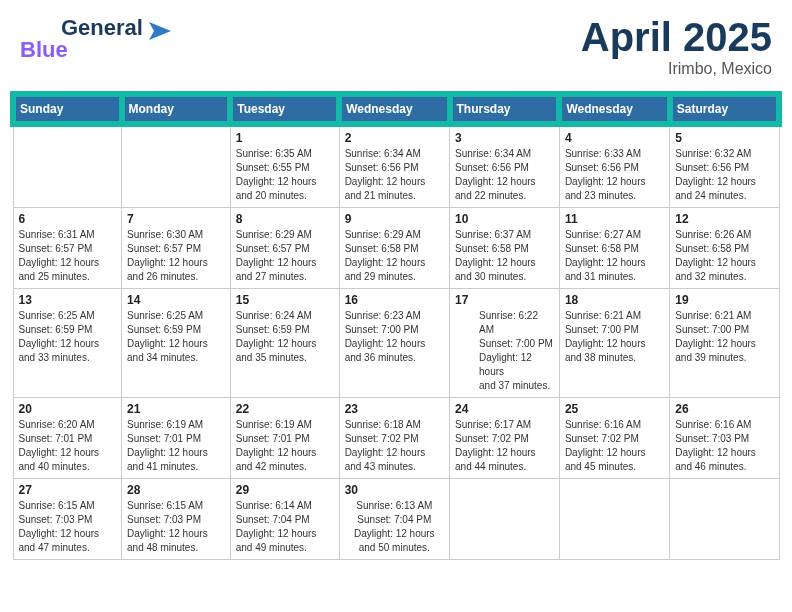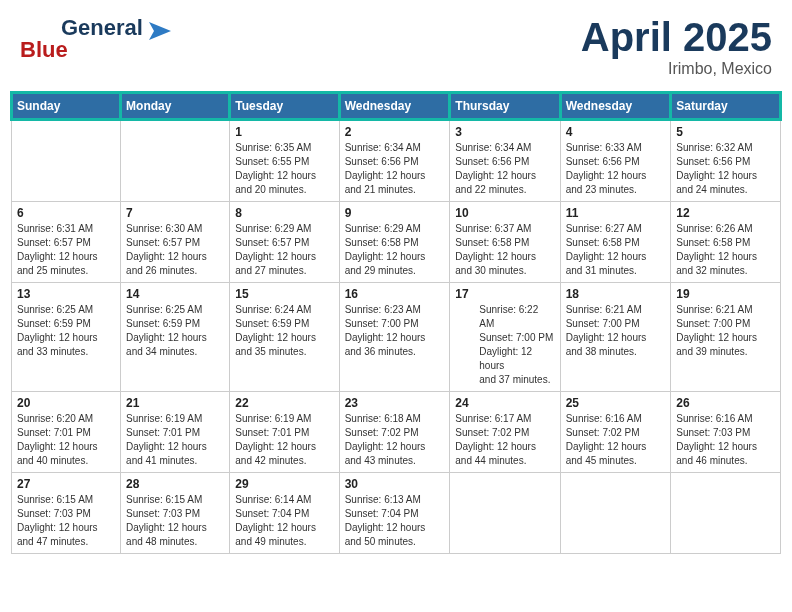--- a/index.html
+++ b/index.html
@@ -40,21 +40,21 @@
       border-collapse: collapse;
       font-size: 11px;
     }
     .calendar thead tr th {
       background-color: #2e6da4;
       color: #fff;
       padding: 5px 4px;
       text-align: left;
       font-size: 12px;
       font-weight: bold;
-      border: 3px solid #14b8a6;
+      border: 6px solid #14b8a6;
     }
     .calendar tbody tr td {
       border: 1px solid #ccc;
       vertical-align: top;
       padding: 4px 5px;
       width: 113px;
       min-height: 80px;
       background: #fff;
     }
     .calendar tbody tr td.empty {
@@ -86,21 +86,21 @@
 <div class="header">
   <div class="logo">
     <div class="logo-wrapper">
       <div>
         <span style="font-size:22px;font-weight:bold;color:#1a3a5c;">General</span>
         <svg width="22" height="18" viewBox="0 0 22 18" style="vertical-align:middle;margin-left:2px;">
           <polygon points="0,0 22,9 0,18 5,9" fill="#2e7bc4"></polygon>
         </svg>
       </div>
     </div>
-    <div style="font-size:22px;font-weight:bold;color:#b91c1c;margin-top:-4px;">Blue</div>
+    <div style="font-size:22px;font-weight:bold;color:#8b5cf6;margin-top:-4px;">Blue</div>
   </div>
   <div class="title-area">
     <h1>April 2025</h1>
     <h2>Irimbo, Mexico</h2>
   </div>
 </div>
 
 <table class="calendar">
   <thead>
     <tr>
@@ -323,21 +323,21 @@
         </td>
         <td>
           <span class="day-num">29</span>
           <div class="day-detail" style="white-space: pre-line;">Sunrise: 6:14 AM
 Sunset: 7:04 PM
 Daylight: 12 hours
 and 49 minutes.</div>
         </td>
         <td>
           <span class="day-num">30</span>
-          <div class="day-detail" style="white-space: pre-line;">Sunrise: 6:13 AM
+          <div class="day-detail" style="white-space: pre-line; text-align: center;">Sunrise: 6:13 AM
 Sunset: 7:04 PM
 Daylight: 12 hours
 and 50 minutes.</div>
         </td>
         <td class="empty"></td>
         <td class="empty"></td>
         <td class="empty"></td>
       </tr>
     </tbody>
 </table>

